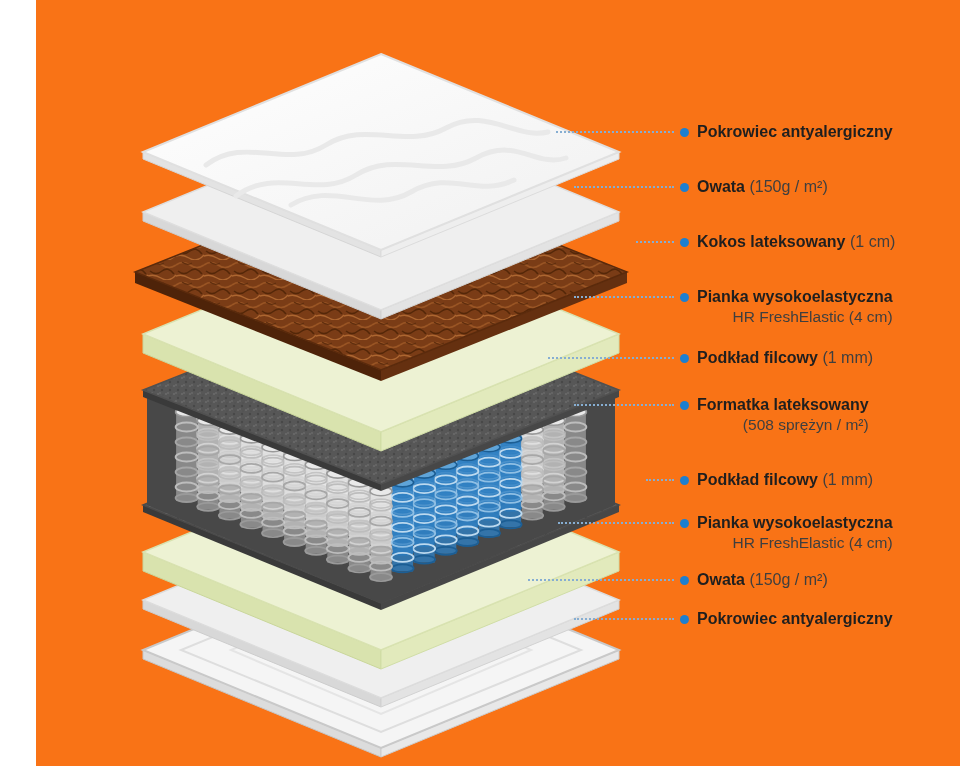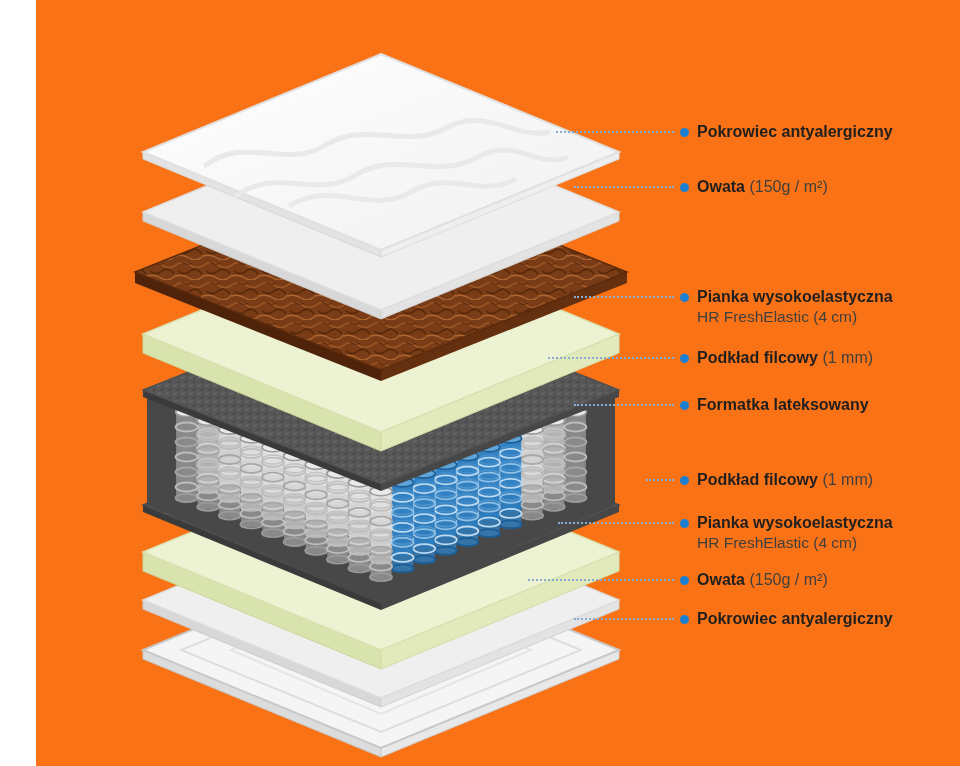--- a/index.html
+++ b/index.html
@@ -4,21 +4,21 @@
 <style>
   html,body{margin:0;padding:0;background:#ffffff;}
   .stage{position:relative;width:960px;height:766px;background:#f97316;overflow:hidden;
          font-family:Liberation Sans, sans-serif;margin-left:36px;}
   .diagram-svg{position:absolute;left:0;top:0;}
   .row{position:absolute;display:flex;align-items:flex-start;}
   .leader{border-top:2px dotted #86aed2;margin-top:10px;flex:none;}
   .dot{width:9px;height:9px;border-radius:50%;background:#1d7fd0;margin:7px 8px 0 6px;flex:none;}
   .text{font-weight:700;font-size:16px;line-height:22px;color:#1f1f1f;white-space:nowrap;}
   .d{font-weight:400;color:#3f3f3f;}
-  .sub{font-weight:400;font-size:15.5px;line-height:18px;color:#3f3f3f;}
+  .sub{font-weight:400;font-size:15.5px;line-height:18px;color:#3f3f3f;text-align:right;}
 </style>
 </head>
 <body>
 
 <div class="stage">
 
   <svg class="diagram-svg" width="660" height="766" viewBox="0 0 660 766" xmlns="http://www.w3.org/2000/svg">
     <defs>
       <linearGradient id="coverGrad" x1="0" y1="0" x2="1" y2="1">
         <stop offset="0" stop-color="#ffffff"></stop>
@@ -234,20 +234,27 @@
   </div>
 
   <div class="row" style="top:176px;left:538px">
     <div class="leader" style="width:100px"></div>
     <div class="dot"></div>
     <div class="text">
       <span>Owata</span> <span class="d">(150g / m²)</span>
     </div>
   </div>
 
+  <div class="row" style="top:231px;left:600px">
+    <div class="leader" style="width:38px"></div>
+    <div class="dot"></div>
+    <div class="text">
+      <span>Kokos lateksowany</span> <span class="d">(1 cm)</span>
+    </div>
+  </div>
 
   <div class="row" style="top:286px;left:538px">
     <div class="leader" style="width:100px"></div>
     <div class="dot"></div>
     <div class="text">
       <span>Pianka wysokoelastyczna</span>
       <div class="sub">HR FreshElastic (4 cm)</div>
     </div>
   </div>
 
@@ -257,20 +264,21 @@
     <div class="text">
       <span>Podkład filcowy</span> <span class="d">(1 mm)</span>
     </div>
   </div>
 
   <div class="row" style="top:394px;left:538px">
     <div class="leader" style="width:100px"></div>
     <div class="dot"></div>
     <div class="text">
       <span>Formatka lateksowany</span>
+      <div class="sub">(508 sprężyn / m²)</div>
     </div>
   </div>
 
   <div class="row" style="top:469px;left:610px">
     <div class="leader" style="width:28px"></div>
     <div class="dot"></div>
     <div class="text">
       <span>Podkład filcowy</span> <span class="d">(1 mm)</span>
     </div>
   </div>

